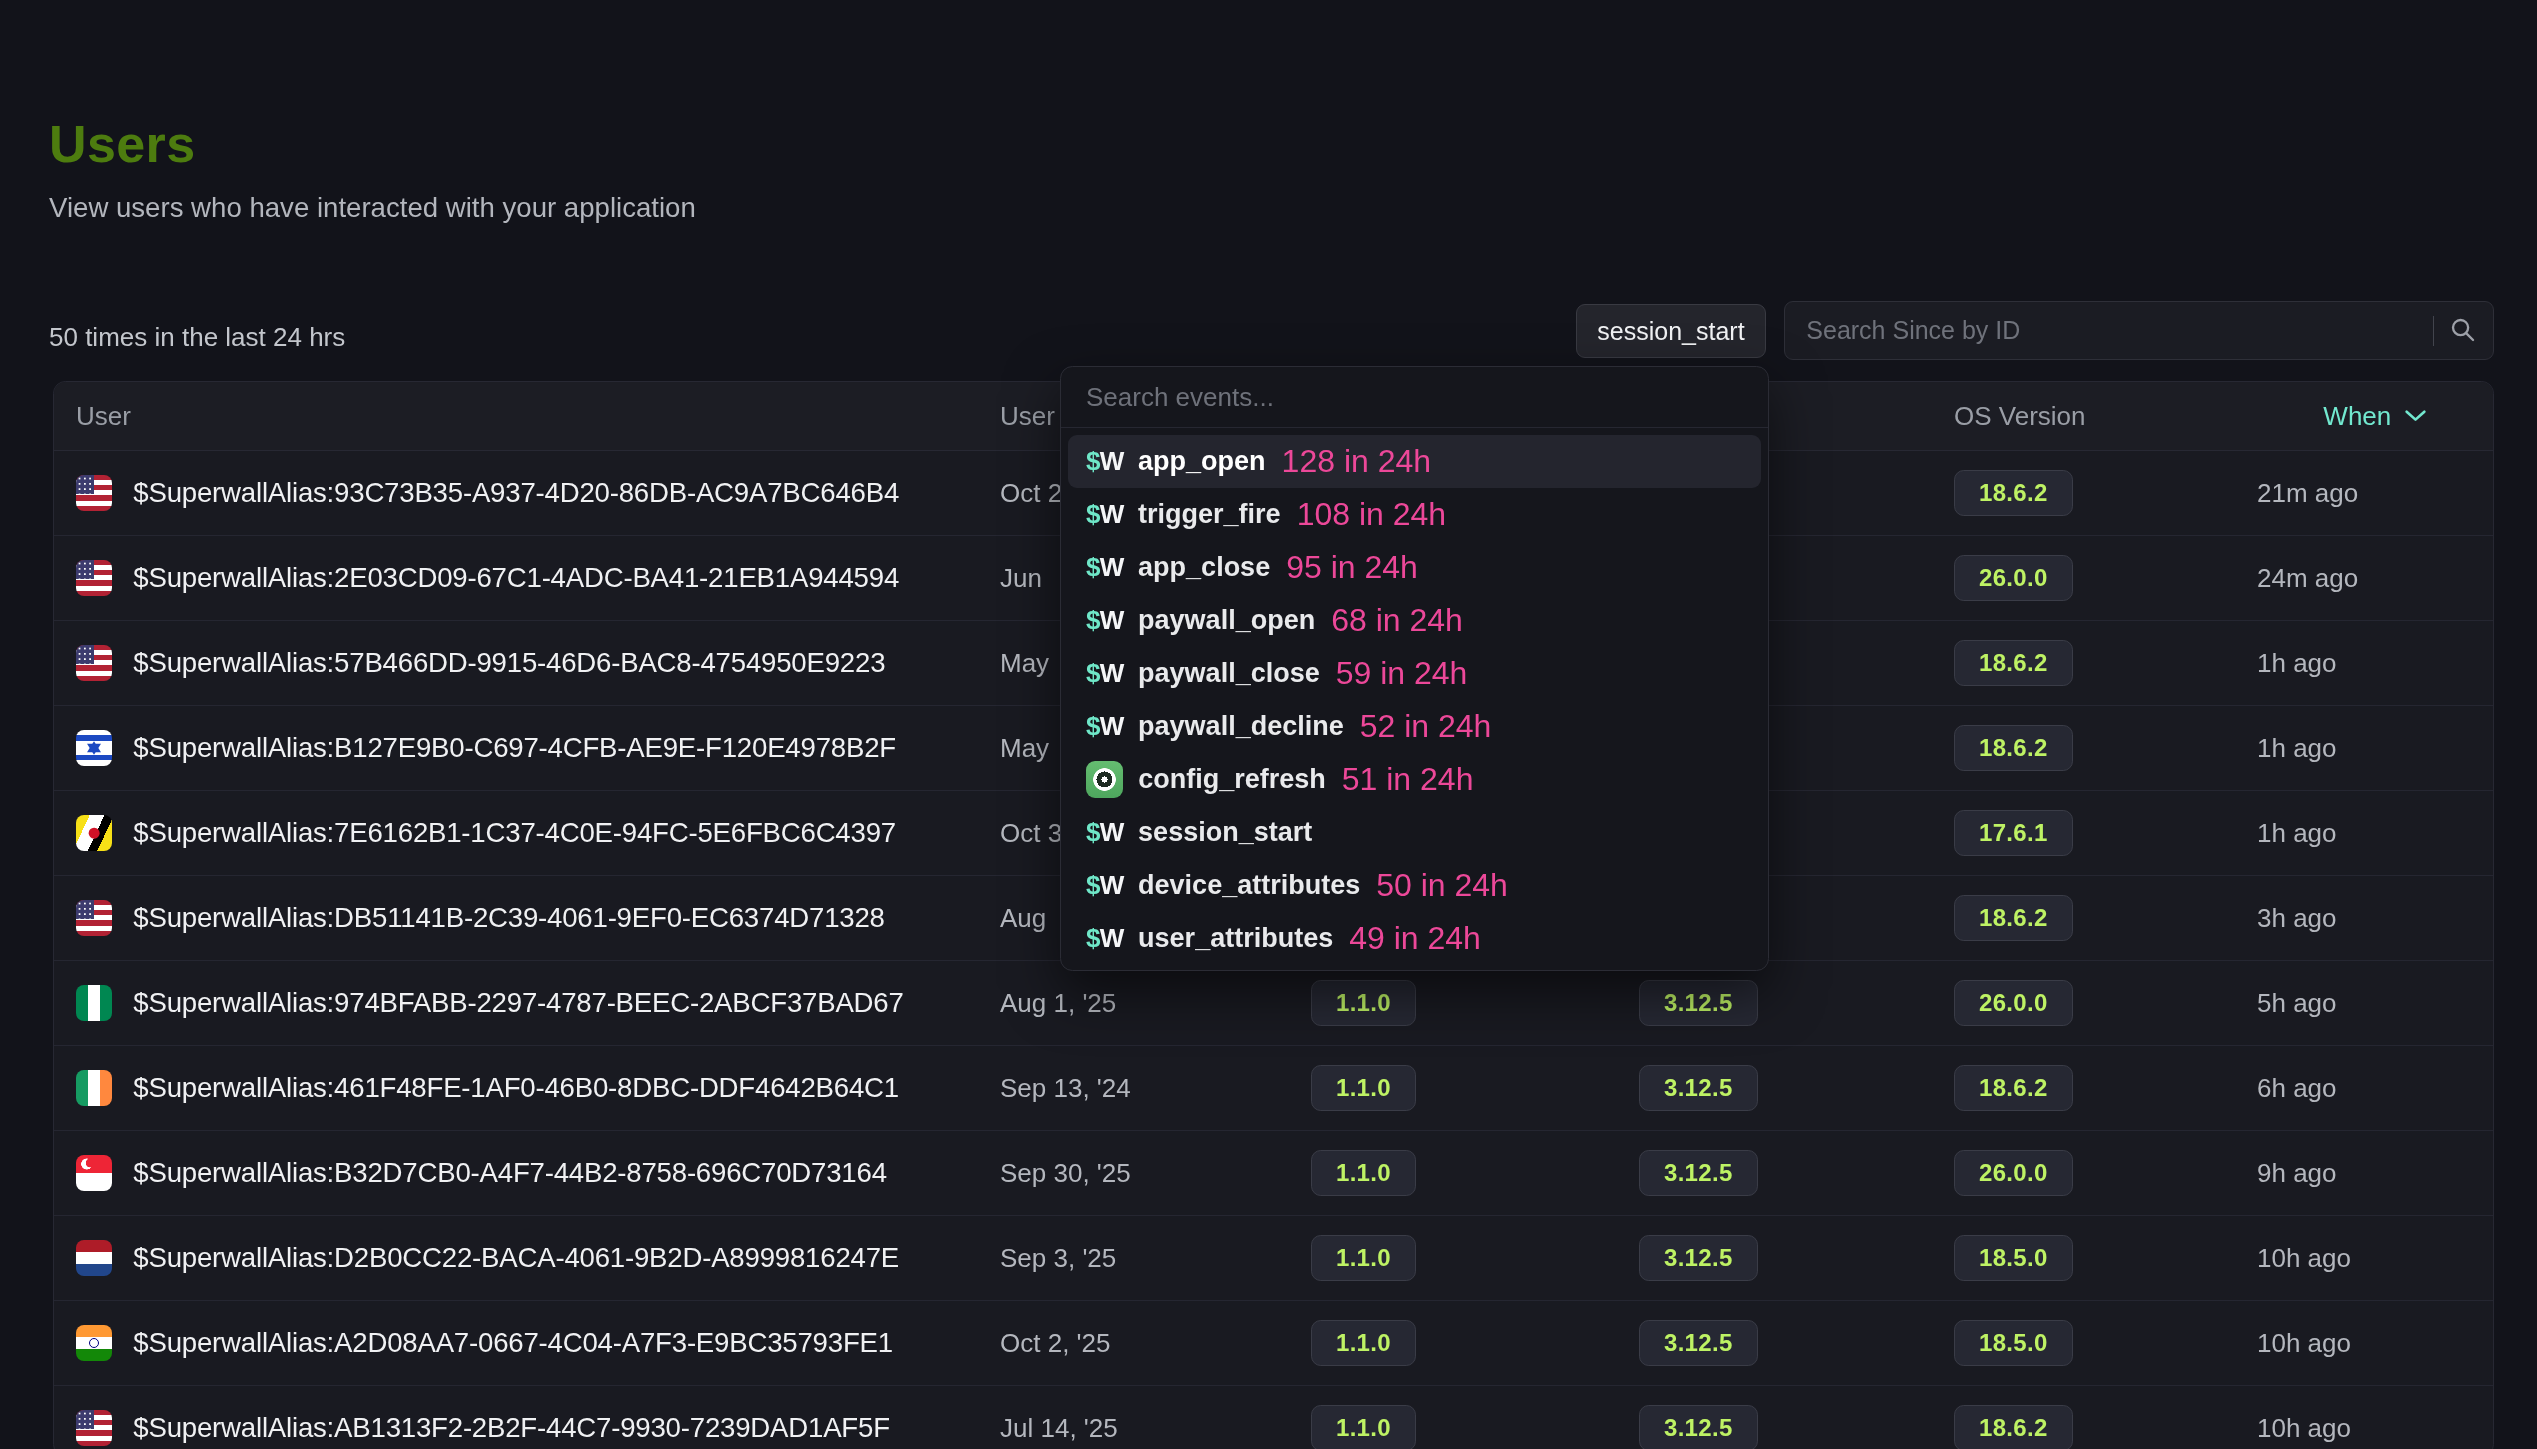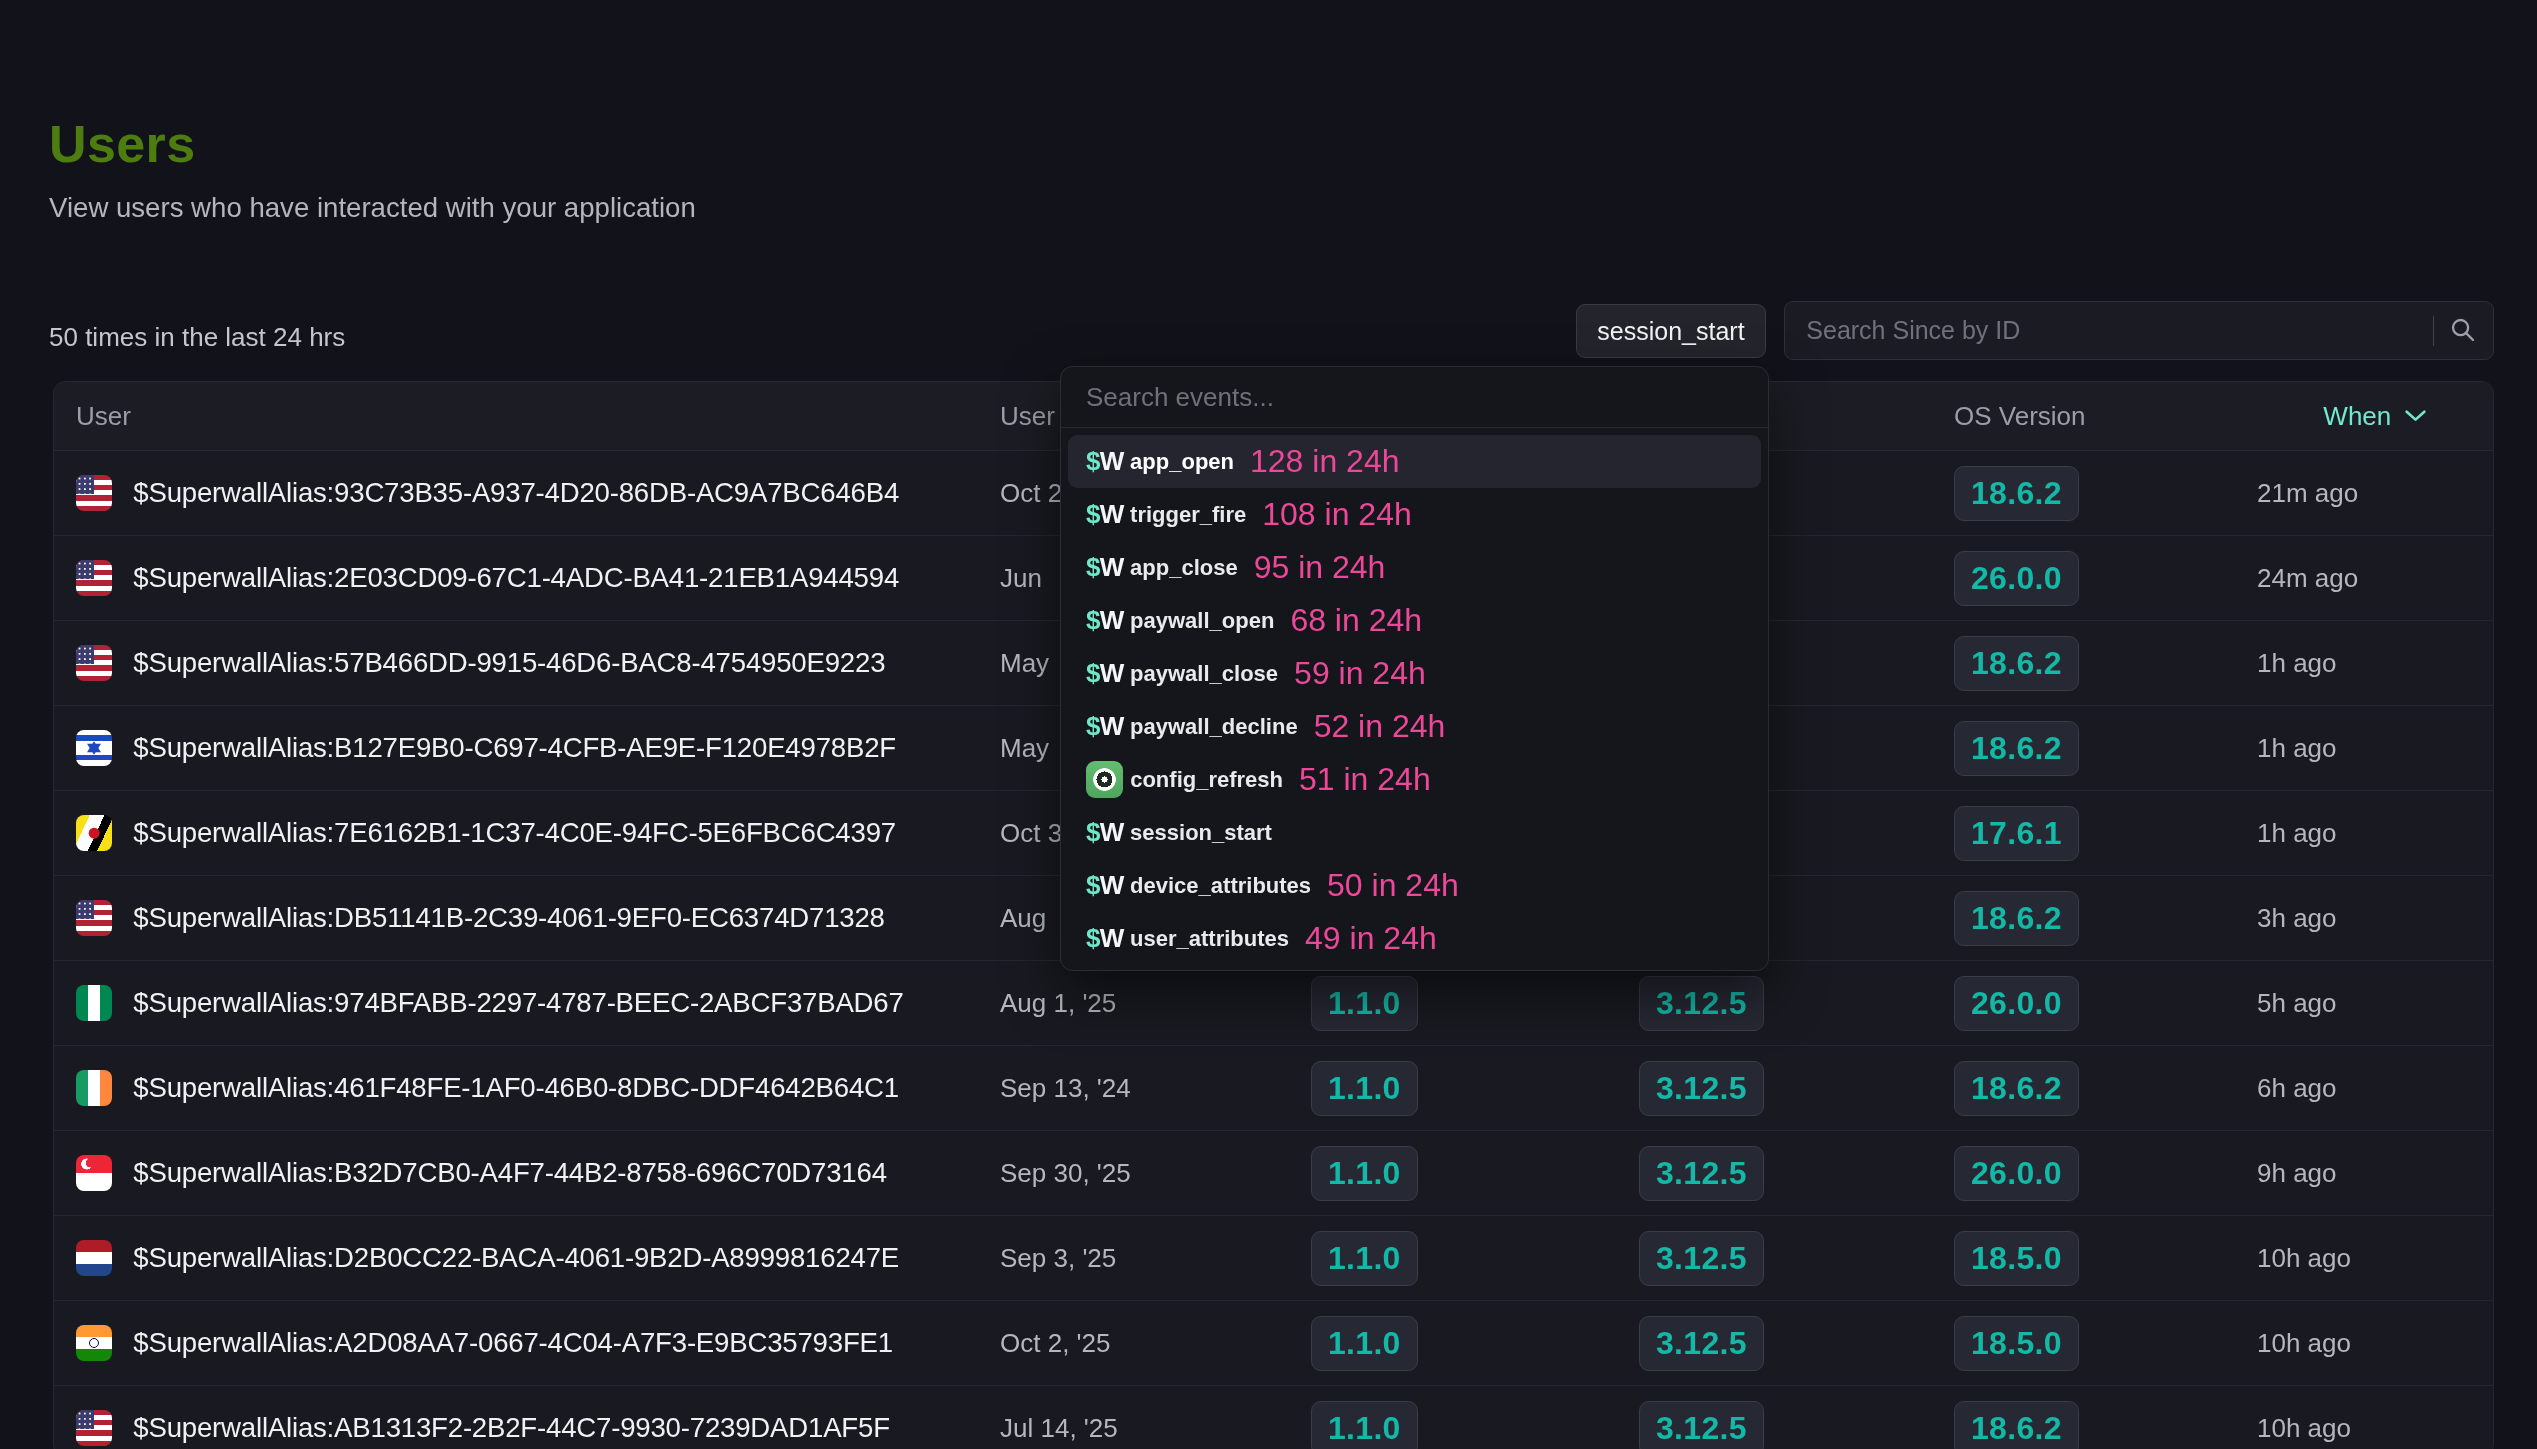--- a/index.html
+++ b/index.html
@@ -53,21 +53,21 @@
   .c6{width:236px;box-sizing:border-box;}
   .th.when{color:#72e8cf;display:flex;align-items:center;gap:12.4px;cursor:pointer;justify-content:center;}
   .row{display:flex;height:84px;align-items:center;border-top:0.9px solid #252631;
     font-size:27.6px;color:#f0f1f3;}
   .row:first-child{border-top:none;}
   .uid{font-weight:500;letter-spacing:-0.2px;}
   .muted{color:#b4b7be;font-size:26px;}
   .badge{
     display:inline-flex;align-items:center;justify-content:center;
     background:#262833;border:0.9px solid #3a3c47;border-radius:9.8px;
-    padding:8px 16px;font-size:32px;font-weight:700;color:#14b8a6;letter-spacing:0.3px;
+    padding:8px 24px;font-size:24px;font-weight:700;color:#bef264;letter-spacing:0.3px;
   }
   
   .flag{width:36px;height:36px;border-radius:8px;margin-right:21.3px;flex:0 0 36px;
     position:relative;overflow:hidden;display:inline-block;}
   .flag-us{background:repeating-linear-gradient(#b22234 0 5.2px,#ffffff 5.2px 10.2px);}
   .flag-us::after{content:"";position:absolute;left:0;top:0;width:18px;height:18.7px;
     background-color:#3c3b6e;
     background-image:radial-gradient(#fff 1px,transparent 1.2px);
     background-size:5.3px 5.3px;background-position:0.9px 0.9px;}
   .flag-il{background:linear-gradient(#ffffff 0 5.3px,#1c49c2 5.3px 10.7px,#ffffff 10.7px 25px,#1c49c2 25px 30px,#ffffff 30px);}
@@ -102,21 +102,21 @@
     border-radius:9px;cursor:pointer;}
   .dd-item.hl{background:#24252e;}
   .dd-item.hl .nm{color:#ffffff;}
   .sw{width:44px;flex:0 0 44px;font-size:26px;font-weight:700;letter-spacing:-0.9px;}
   .sw .d{color:#6fe7c8;}
   .sw .w{color:#f5f6f8;}
   .cfg{width:37px;height:37px;flex:0 0 37px;margin-right:7.1px;border-radius:9px;
     background-image:
       radial-gradient(circle at 50% 50%,#ffffff 0 3.1px,#1e2b22 3.1px 8px,#ffffff 8px 11px,transparent 11.6px),
       linear-gradient(#65bd70,#4ea65e);}
-  .nm{font-size:22px;font-weight:600;color:#e9eaec;}
+  .nm{font-size:27px;font-weight:600;color:#e9eaec;margin-left:8px;}
   .ct{font-size:32px;color:#ec4899;margin-left:16px;}
   svg{display:block;}
 </style>
 </head>
 <body>
 
 <h1 class="page-title">Users</h1>
 <p class="page-subtitle">View users who have interacted with your application</p>
 <div class="stats">50 times in the last 24 hrs</div>
 

